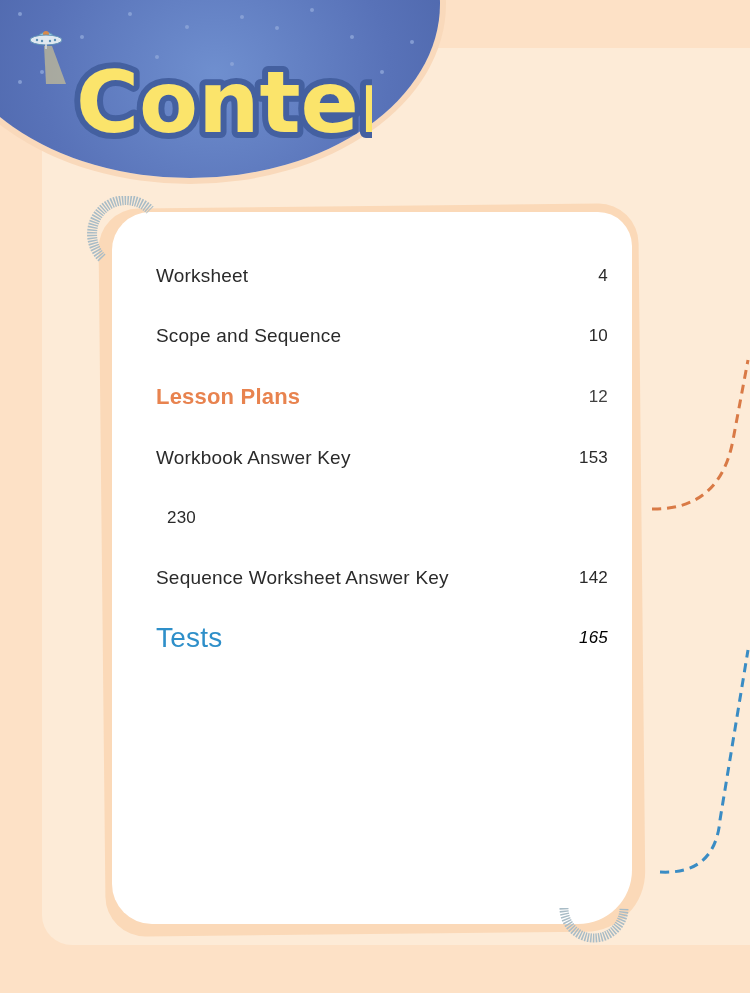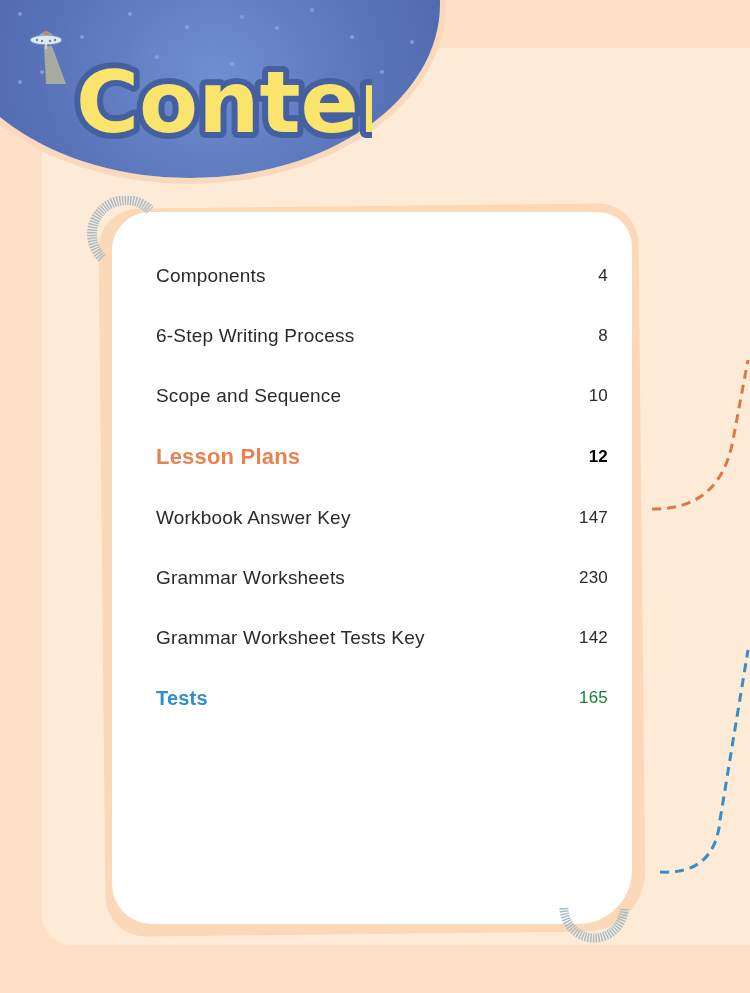--- a/index.html
+++ b/index.html
@@ -118,27 +118,27 @@
       min-width: 40px;
       text-align: right;
       font-size: 17px;
       padding-right: 2px;
     }
     .toc-row.orange .label {
       color: #e8834f;
       font-weight: bold;
       font-size: 22px;
     }
-    .toc-row.orange .num { color: #000000; font-weight: bold; }
+    .toc-row.orange .num { color: #404040; }
     .toc-row.blue .label {
       color: #2e8fc9;
-      font-weight: bold;
-      font-size: 20px;
-    }
-    .toc-row.blue .num { color: #15803d; }
+      font-weight: normal;
+      font-size: 28px;
+    }
+    .toc-row.blue .num { color: #000000; font-style: italic; }
     .toc-row.lesson { height: 62px; }
     .dash-svg {
       position: absolute;
       left: 0; top: 0;
       width: 750px; height: 993px;
       pointer-events: none;
     }
   </style>
 </head>
 <body>
@@ -192,44 +192,39 @@
   <path d="M6 8 A30 30 0 0 0 66 8" fill="none" stroke="#a9bcc6" stroke-width="9" stroke-dasharray="1.5 1.2"></path>
 </svg>
 
 <svg class="dash-svg" viewBox="0 0 750 993">
   <path d="M652 509 Q720 510 733 440 L748 360" fill="none" stroke="#d97a46" stroke-width="3" stroke-dasharray="9 6"></path>
   <path d="M660 872 Q715 875 720 820 L748 650" fill="none" stroke="#3a8cc4" stroke-width="3" stroke-dasharray="9 6"></path>
 </svg>
 
 <div class="toc">
   <div class="toc-row">
-    <span class="label">Components</span>
+    <span class="label">Worksheet</span>
     <span class="num">4</span>
-  </div>
-  <div class="toc-row">
-    <span class="label">6-Step Writing Process</span>
-    <span class="num">8</span>
   </div>
   <div class="toc-row">
     <span class="label">Scope and Sequence</span>
     <span class="num">10</span>
   </div>
   <div class="toc-row orange lesson">
     <span class="label">Lesson Plans</span>
     <span class="num">12</span>
   </div>
   <div class="toc-row">
     <span class="label">Workbook Answer Key</span>
-    <span class="num">147</span>
-  </div>
-  <div class="toc-row">
-    <span class="label">Grammar Worksheets</span>
+    <span class="num">153</span>
+  </div>
+  <div class="toc-row">
     <span class="num">230</span>
   </div>
   <div class="toc-row">
-    <span class="label">Grammar Worksheet Tests Key</span>
+    <span class="label">Sequence Worksheet Answer Key</span>
     <span class="num">142</span>
   </div>
   <div class="toc-row blue">
     <span class="label">Tests</span>
     <span class="num">165</span>
   </div>
 </div>
 
 </body></html>

